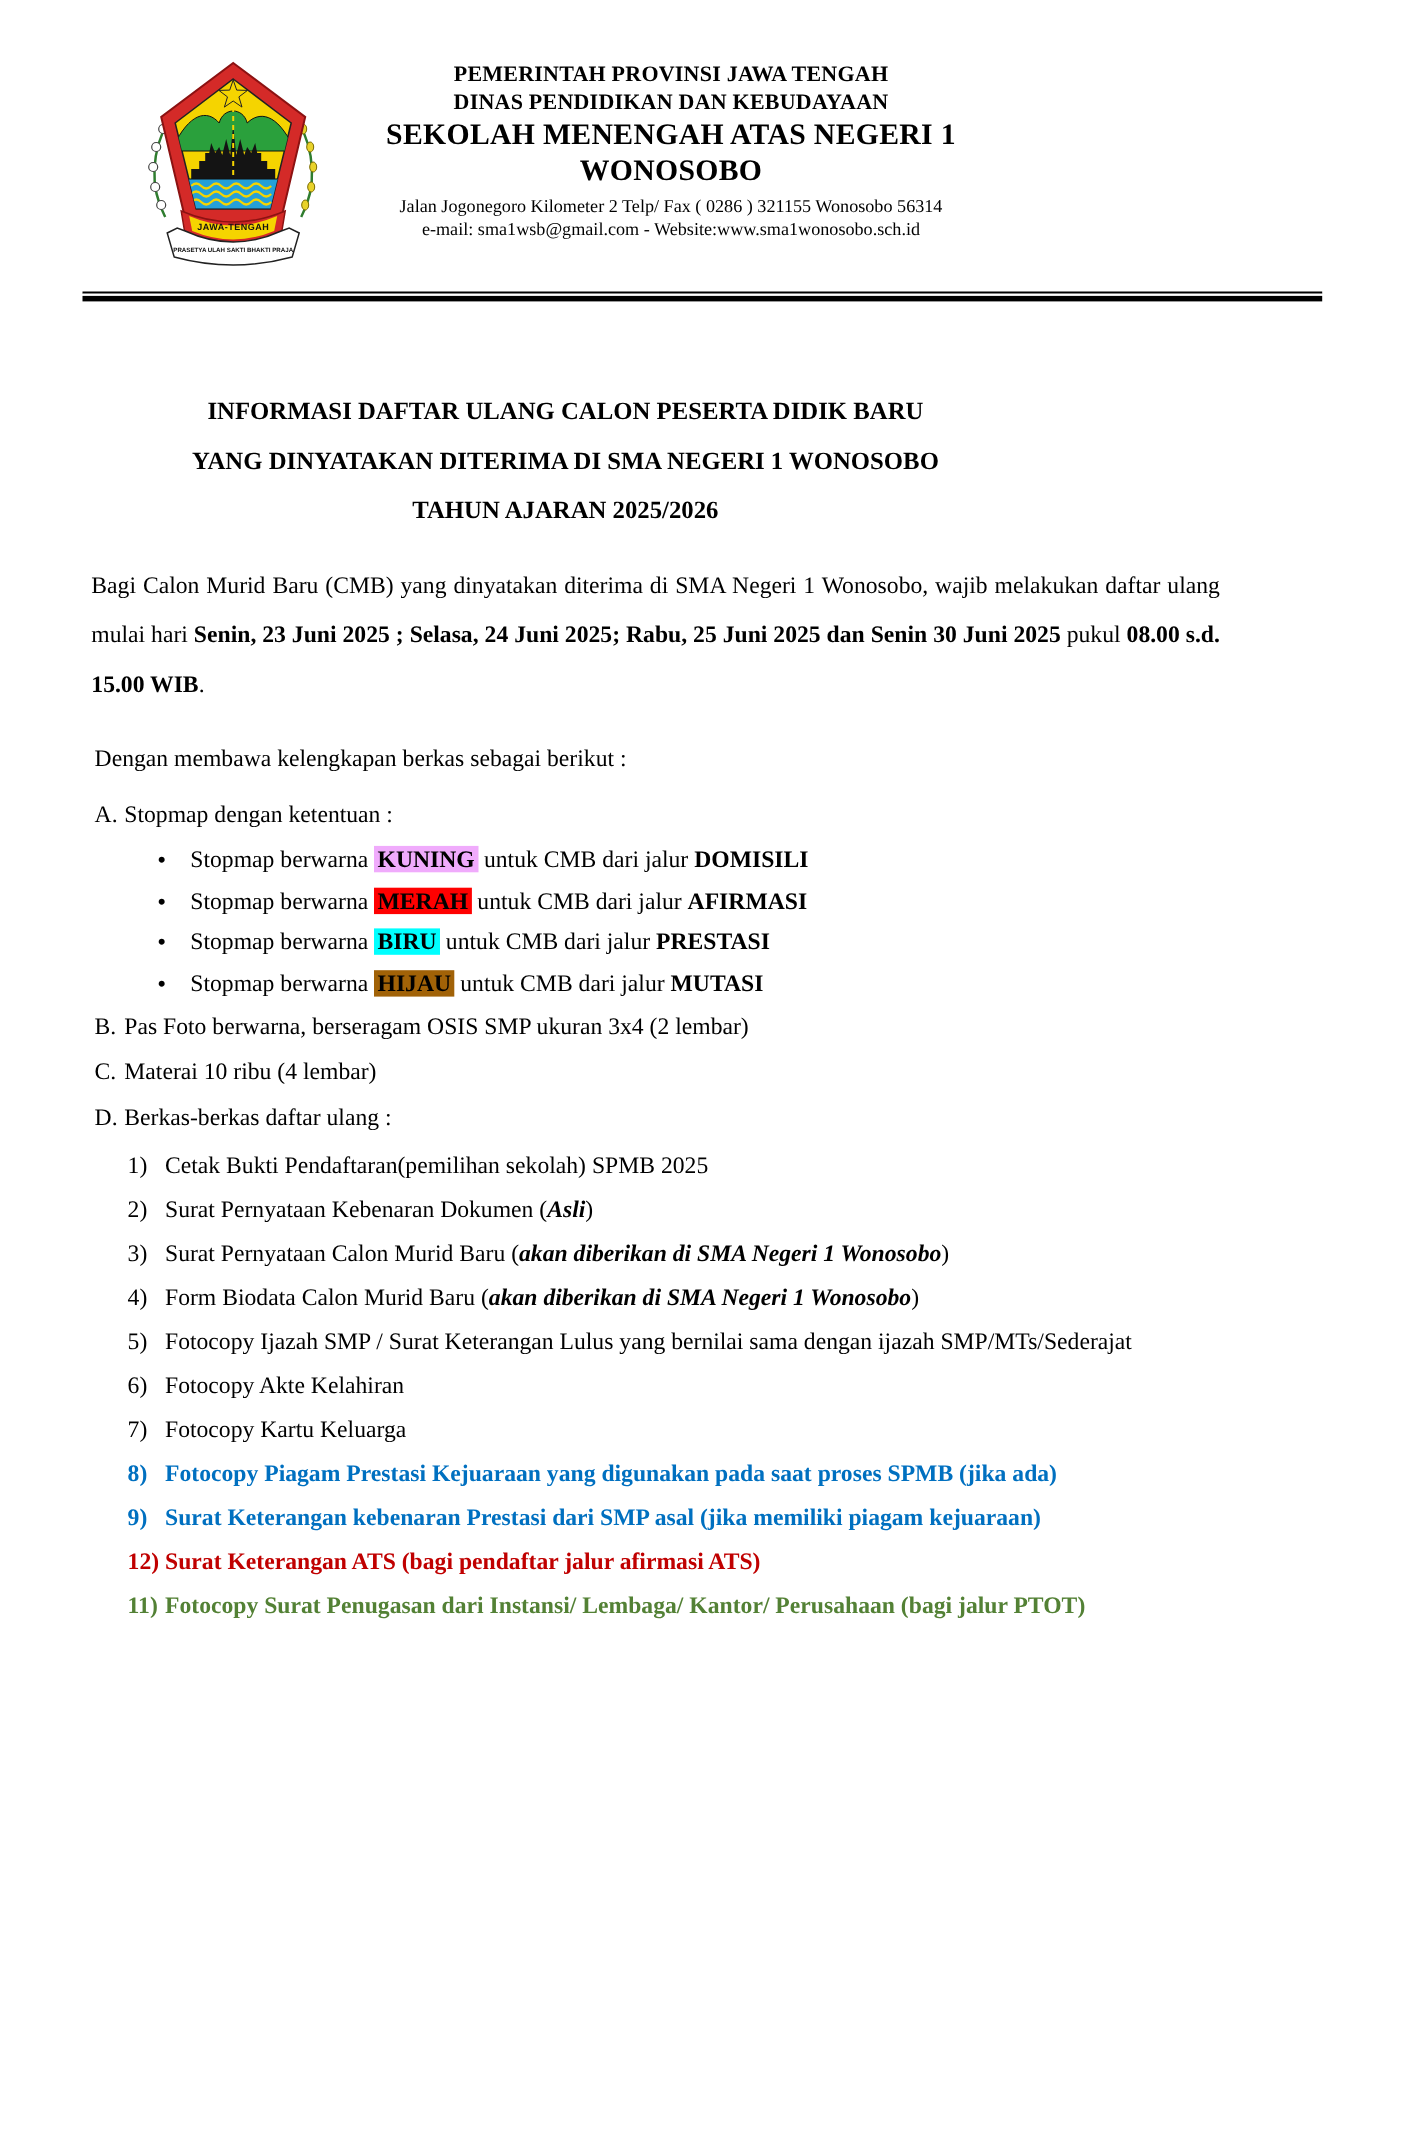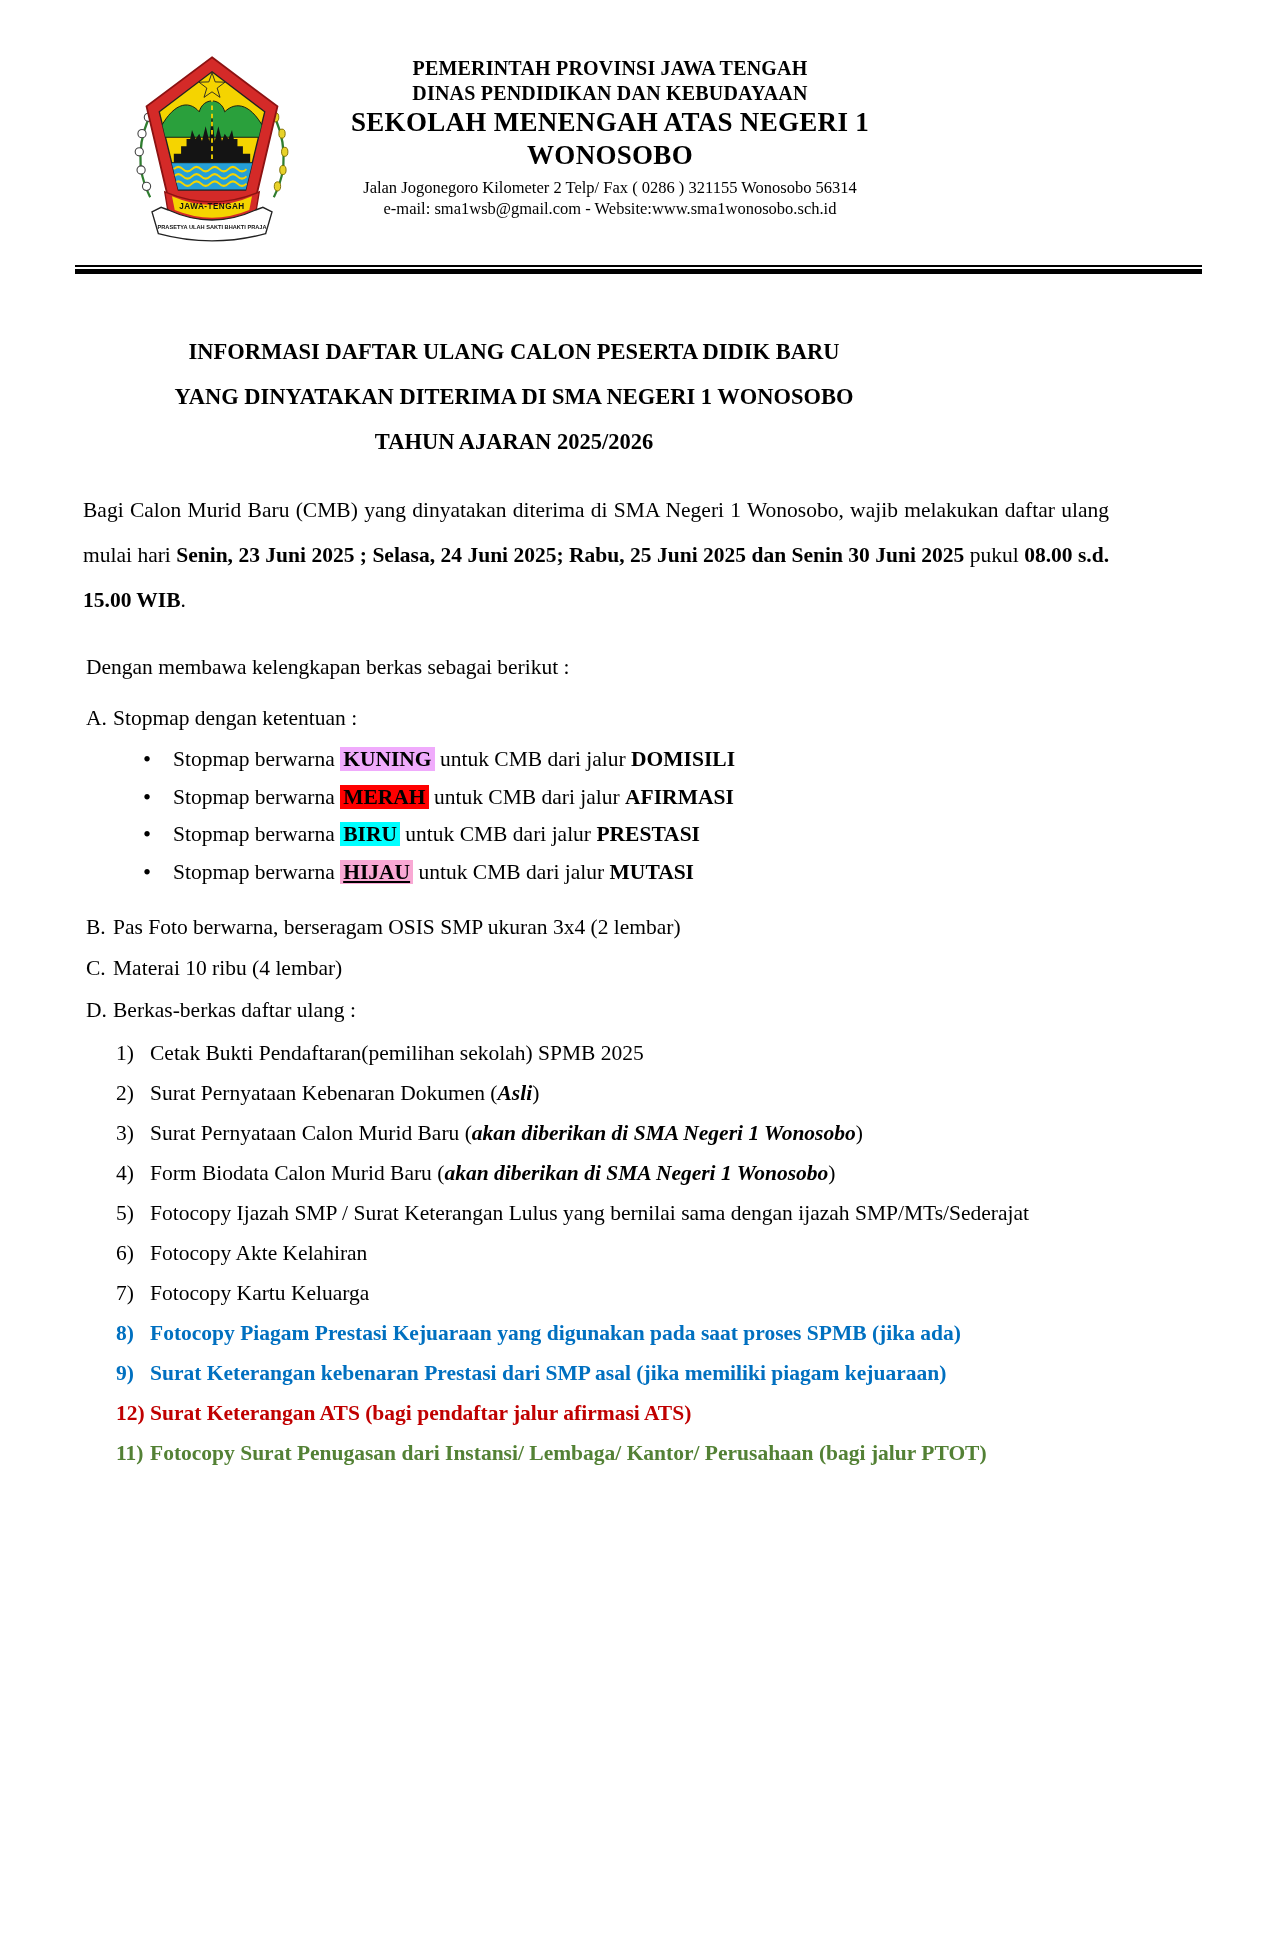--- a/index.html
+++ b/index.html
@@ -14,21 +14,21 @@
   .h-big   { font-size:27px; font-weight:bold; line-height:33px; letter-spacing:.3px; }
   .h-addr  { font-size:16.5px; line-height:21px; margin-top:5px; }
   .h-mail  { font-size:16.5px; line-height:21px; }
 
   .rule { position:absolute; left:75px; right:74px; top:265px; }
   .rule .thin  { height:2px; background:#000; }
   .rule .gap   { height:2px; background:#fff; }
   .rule .thick { height:5px; background:#000; }
 
   
-  main { position:absolute; left:83px; top:329px; width:1026px; }
+  main { position:absolute; left:83px; top:351px; width:1026px; }
   .doc-title { width:862px; text-align:center; font-weight:bold; font-size:22.5px; line-height:45px; }
   .intro { margin-top:24px; font-size:21.5px; line-height:45px; text-align:justify; width:1026px; }
   .bring { margin-top:24px; font-size:21.5px; line-height:41px; padding-left:3px; }
   .b  { font-weight:bold; }
   .bi { font-weight:bold; font-style:italic; }
 
   .sec-line { font-size:21.5px; line-height:41px; padding-left:3px; margin-top:10px; }
   .sec-label { display:inline-block; min-width:27px; }
 
   ul.bullets { list-style:none; margin-top:2px; }
@@ -118,24 +118,24 @@
     <p class="intro"><span>Bagi Calon Murid Baru (CMB) yang dinyatakan diterima di SMA Negeri 1 Wonosobo, wajib melakukan daftar ulang mulai hari </span><span class="b">Senin, 23 Juni 2025 ; Selasa, 24 Juni 2025; Rabu, 25 Juni 2025 dan Senin 30 Juni 2025</span><span> pukul </span><span class="b">08.00 s.d. 15.00 WIB</span><span>.</span></p>
 
     <p class="bring">Dengan membawa kelengkapan berkas sebagai berikut :</p>
 
     <div class="sec-line"><span class="sec-label">A.</span><span>Stopmap dengan ketentuan :</span></div>
 
     <ul class="bullets" id="bullets">
         <li><span>Stopmap berwarna </span><span class="hl" style="background: #f0abfc;">KUNING</span><span> untuk CMB dari jalur </span><span class="b">DOMISILI</span></li>
         <li><span>Stopmap berwarna </span><span class="hl" style="background: rgb(255, 0, 0);">MERAH</span><span> untuk CMB dari jalur </span><span class="b">AFIRMASI</span></li>
         <li><span>Stopmap berwarna </span><span class="hl" style="background: rgb(0, 255, 255);">BIRU</span><span> untuk CMB dari jalur </span><span class="b">PRESTASI</span></li>
-        <li><span>Stopmap berwarna </span><span class="hl" style="background: #f9a8d4; text-decoration: underline;">HIJAU</span><span> untuk CMB dari jalur </span><span class="b">MUTASI</span></li>
+        <li><span>Stopmap berwarna </span><span class="hl" style="background: #a16207;">HIJAU</span><span> untuk CMB dari jalur </span><span class="b">MUTASI</span></li>
       </ul>
 
-    <div class="sec-line" style="margin-top:16px"><span class="sec-label">B.</span><span>Pas Foto berwarna, berseragam OSIS SMP ukuran 3x4 (2 lembar)</span></div>
+    <div class="sec-line" style="margin-top:0"><span class="sec-label">B.</span><span>Pas Foto berwarna, berseragam OSIS SMP ukuran 3x4 (2 lembar)</span></div>
     <div class="sec-line" style="margin-top:0"><span class="sec-label">C.</span><span>Materai 10 ribu (4 lembar)</span></div>
     <div class="sec-line" style="margin-top:1px"><span class="sec-label">D.</span><span>Berkas-berkas daftar ulang :</span></div>
 
     <ol class="d-items" id="d-items">
         <li style="color: rgb(0, 0, 0);"><span class="num">1)</span><span class="itext"><span>Cetak Bukti Pendaftaran(pemilihan sekolah) SPMB 2025</span></span></li>
         <li style="color: rgb(0, 0, 0);"><span class="num">2)</span><span class="itext"><span>Surat Pernyataan Kebenaran Dokumen (</span><span class="bi">Asli</span><span>)</span></span></li>
         <li style="color: rgb(0, 0, 0);"><span class="num">3)</span><span class="itext"><span>Surat Pernyataan Calon Murid Baru (</span><span class="bi">akan diberikan di SMA Negeri 1 Wonosobo</span><span>)</span></span></li>
         <li style="color: rgb(0, 0, 0);"><span class="num">4)</span><span class="itext"><span>Form Biodata Calon Murid Baru (</span><span class="bi">akan diberikan di SMA Negeri 1 Wonosobo</span><span>)</span></span></li>
         <li style="color: rgb(0, 0, 0);"><span class="num">5)</span><span class="itext"><span>Fotocopy Ijazah SMP / Surat Keterangan Lulus yang bernilai sama dengan ijazah SMP/MTs/Sederajat</span></span></li>
         <li style="color: rgb(0, 0, 0);"><span class="num">6)</span><span class="itext"><span>Fotocopy Akte Kelahiran</span></span></li>

